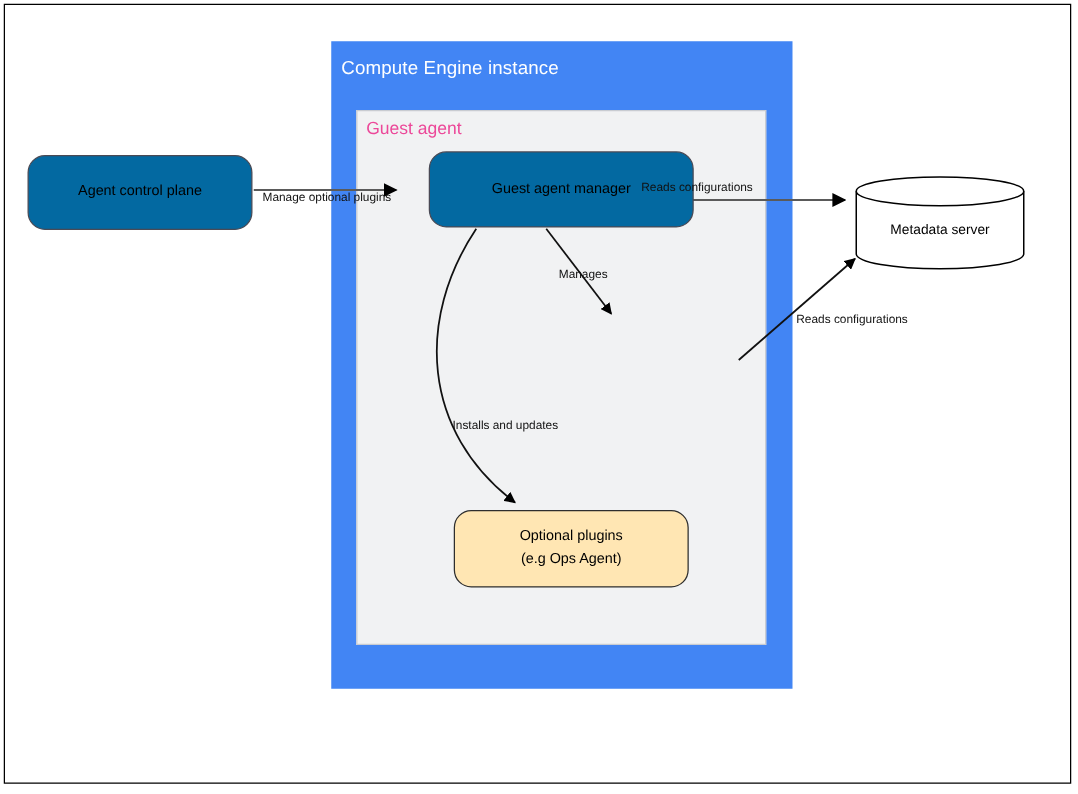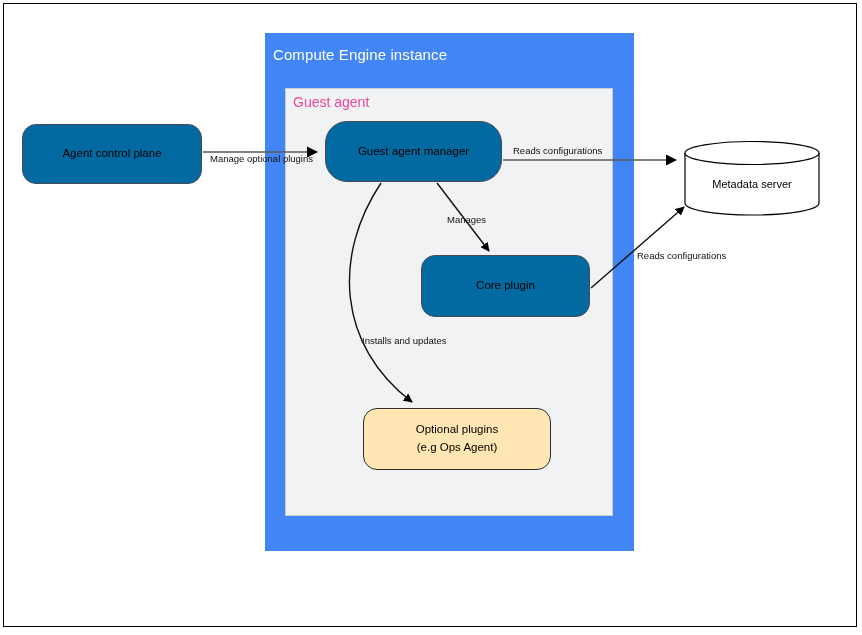--- a/index.html
+++ b/index.html
@@ -73,21 +73,21 @@
     flex-direction: column;
     font-size: 11.5px;
     color: #000000;
     line-height: 1.55;
     text-align: center;
   }
   .node.blue  { background: #0369a1; border-color: #4a4a55; }
   .node.amber { background: #ffe6b3; border-color: #2e2e2e; }
 
   #node-acp { left: 22px;  top: 124px; width: 180px; height: 60px; }
-  #node-gam { left: 325px; top: 121px; width: 177px; height: 61px; border-radius: 22px; }
+  #node-gam { left: 343px; top: 121px; width: 212px; height: 61px; }
   #node-core{ left: 421px; top: 255px; width: 169px; height: 62px; }
   #node-opt { left: 363px; top: 408px; width: 188px; height: 62px; }
 
   
   .cylinder {
     position: absolute;
     left: 684px;
     top: 140px;
     width: 136px;
     height: 76px;
@@ -158,23 +158,20 @@
   </svg>
 
   <div class="node blue" id="node-acp">
     <span>Agent control plane</span>
   </div>
 
   <div class="node blue" id="node-gam">
     <span>Guest agent manager</span>
   </div>
 
-  <div class="node blue" id="node-core">
-    <span>Core plugin</span>
-  </div>
 
   <div class="node amber" id="node-opt">
     <span>Optional plugins</span>
     <span>(e.g  Ops Agent)</span>
   </div>
 
   <svg class="cylinder" viewBox="0 0 136 76" xmlns="http://www.w3.org/2000/svg">
     <path d="M 1 13 L 1 63 C 1 70, 31 75, 68 75 C 105 75, 135 70, 135 63 L 135 13" fill="#ffffff" stroke="#000000" stroke-width="1.2"></path>
     <ellipse cx="68" cy="13" rx="67" ry="11.5" fill="#ffffff" stroke="#000000" stroke-width="1.2"></ellipse>
   </svg>

